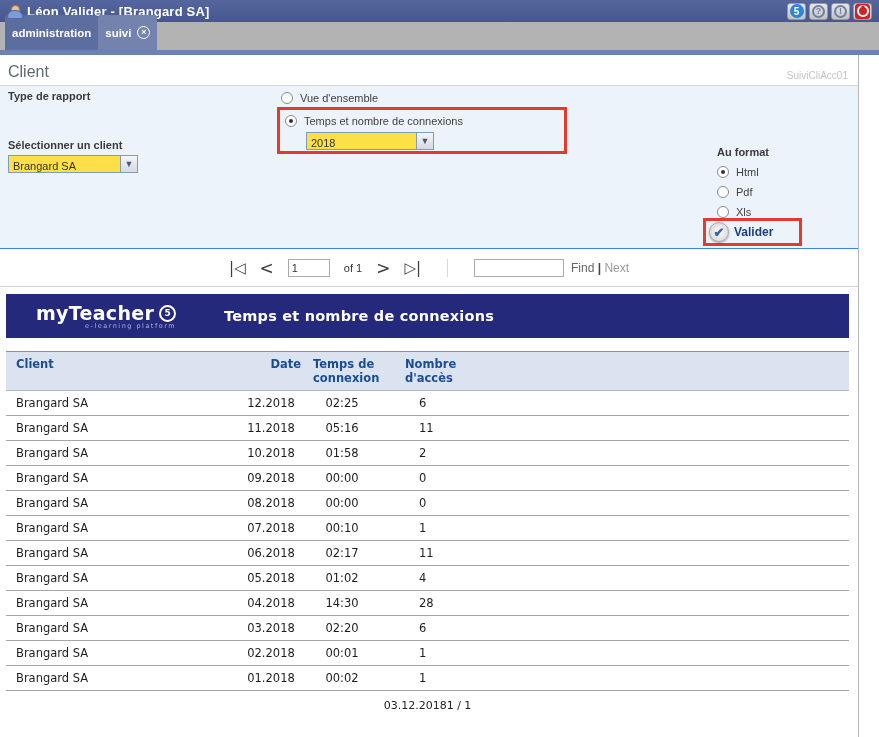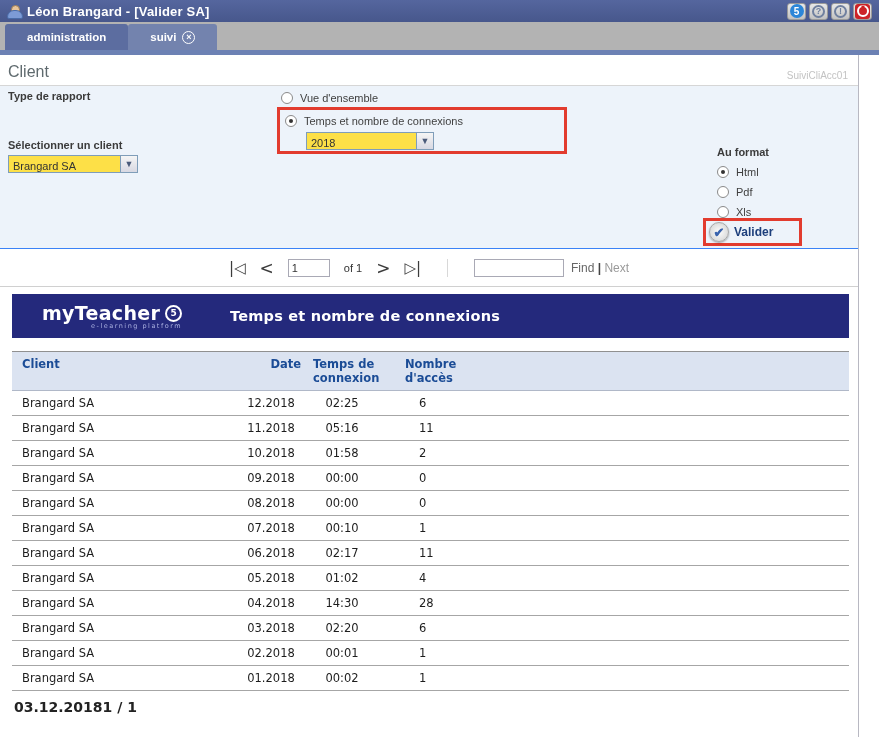--- a/index.html
+++ b/index.html
@@ -15,21 +15,21 @@
   .tb-btn { width:19px; height:17px; border-radius:3px; background:linear-gradient(#e8e8e8,#c2c2c2); border:1px solid #9a9a9a; display:flex; align-items:center; justify-content:center; cursor:pointer; }
   .circ5 { width:14px; height:14px; border-radius:50%; background:#2c86d8; color:#fff; font-size:10px; font-weight:bold; display:flex; align-items:center; justify-content:center; }
   .circ-q { width:13px; height:13px; border-radius:50%; border:2px solid #70809f; color:#70809f; font-size:9px; font-weight:bold; display:flex; align-items:center; justify-content:center; }
   .pwr { width:15px; height:15px; border-radius:3px; background:#cc2327; display:flex; align-items:center; justify-content:center; position:relative; }
   .pwr::before { content:""; width:8px; height:8px; border:2px solid #fff; border-radius:50%; }
   .pwr::after { content:""; position:absolute; top:2px; left:50%; margin-left:-1px; width:2px; height:4px; background:#cc2327; box-shadow:0 0 0 0.5px #cc2327; }
   .pwr-i { position:absolute; top:1px; left:50%; margin-left:-1px; width:2px; height:5px; background:#fff; }
 
   
   .tabbar { height:28px; background:#b3b3b3; display:flex; align-items:flex-end; padding-left:5px; }
-  .tab { height:26px; display:flex; align-items:center; padding:0 22px; color:#fff; font-size:11.5px; font-weight:bold; border-radius:3px 3px 0 0; cursor:pointer; }
+  .tab { height:35px; display:flex; align-items:center; padding:0 7px; color:#fff; font-size:11.5px; font-weight:bold; border-radius:3px 3px 0 0; cursor:pointer; }
   .tab-admin { background:#5c6da0; }
   .tab-suivi { background:#7383ae; gap:6px; }
   .close-circ { width:13px; height:13px; border:1.5px solid #fff; border-radius:50%; color:#fff; font-size:9px; line-height:10px; text-align:center; font-weight:bold; cursor:pointer; }
   .tabstrip { height:5px; background:#6c81b4; }
 
   
   .content { width:859px; min-height:682px; border-right:1px solid #b8b8c2; position:relative; background:#fff; }
 
   .page-head { display:flex; justify-content:space-between; align-items:flex-end; padding:8px 10px 4px 8px; border-bottom:1px solid #d6d6d6; }
   .page-title { font-size:16px; color:#5f6a6e; }
@@ -68,49 +68,49 @@
   .pag-ic { font-size:15px; color:#3c3c3c; cursor:pointer; font-family:"DejaVu Sans", sans-serif; user-select:none; }
   .pag-input { width:42px; height:18px; border:1px solid #a9a9b5; font-size:11px; padding:0 3px; color:#333; }
   .pag-of { font-size:11px; color:#333; }
   .find-group { display:flex; align-items:center; margin-left:26px; padding-left:26px; border-left:1px solid #d8d8d8; gap:7px; }
   .find-input { width:90px; height:18px; border:1px solid #a9a9b5; font-size:11px; padding:0 3px; }
   .find-lbls { font-size:12px; color:#9a9a9a; cursor:pointer; }
   .find-lbls .f { color:#666; }
   .find-lbls .sep { color:#444; font-weight:bold; }
 
   
-  .report { margin:7px 9px 0 12px; font-family:"DejaVu Sans", sans-serif; }
+  .report { margin:7px 9px 0 6px; font-family:"DejaVu Sans", sans-serif; }
   .report-header { height:44px; background:#24297c; display:flex; align-items:center; }
   .logo { margin-left:30px; color:#fff; display:flex; flex-direction:column; align-items:center; }
   .logo-top { display:flex; align-items:center; gap:5px; }
   .logo-name { font-size:19px; font-weight:bold; letter-spacing:.3px; }
   .logo-circ { width:17px; height:17px; border:2px solid #fff; border-radius:50%; font-size:9px; display:flex; align-items:center; justify-content:center; font-weight:bold; }
   .logo-sub { font-size:6.5px; letter-spacing:1.5px; color:#aab0e0; margin-top:-2px; align-self:flex-end; }
   .report-title { color:#fff; font-weight:bold; font-size:14.5px; margin-left:48px; letter-spacing:.2px; }
 
   table.rpt { width:100%; border-collapse:collapse; margin-top:13px; font-size:11.5px; color:#1d1d1d; }
   table.rpt thead tr { background:#dbe3f1; }
   table.rpt th { color:#1b4c96; font-weight:bold; text-align:left; padding:5px 4px 5px 10px; border-top:1px solid #909090; border-bottom:1px solid #b0b8c8; vertical-align:top; font-size:11.5px; }
   table.rpt th.c1 { text-align:right; width:72px; padding-right:2px; }
   table.rpt th.c2 { width:92px; }
   table.rpt th.c3 { width:86px; }
   table.rpt th.c-fill { width:368px; }
   table.rpt td { padding:5px 4px 5px 10px; border-bottom:1px solid #a6a6a6; }
   table.rpt td.c1 { text-align:center; padding-right:2px; }
   table.rpt td.c2 { text-align:center; padding-right:24px; }
   table.rpt td.c3 { padding-left:24px; }
 
-  .rpt-footer { display:flex; justify-content:flex-start; font-size:14px; color:#222; padding:8px 2px 0 2px;font-weight:bold; }
+  .rpt-footer { display:flex; justify-content:center; font-size:11px; color:#222; padding:8px 2px 0 2px; }
 </style>
 </head>
 <body>
 
 <div class="titlebar">
   <span class="avatar"></span>
-  <span class="title-text">Léon Brangard - [Valider SA]</span>
+  <span class="title-text">Léon Valider - [Brangard SA]</span>
   <span class="titlebar-icons">
     <span class="tb-btn">
         <span class="circ5">5</span>
       </span>
     <span class="tb-btn">
         <span class="circ-q">?</span>
       </span>
     <span class="tb-btn">
         <span class="circ-q">!</span>
       </span>

